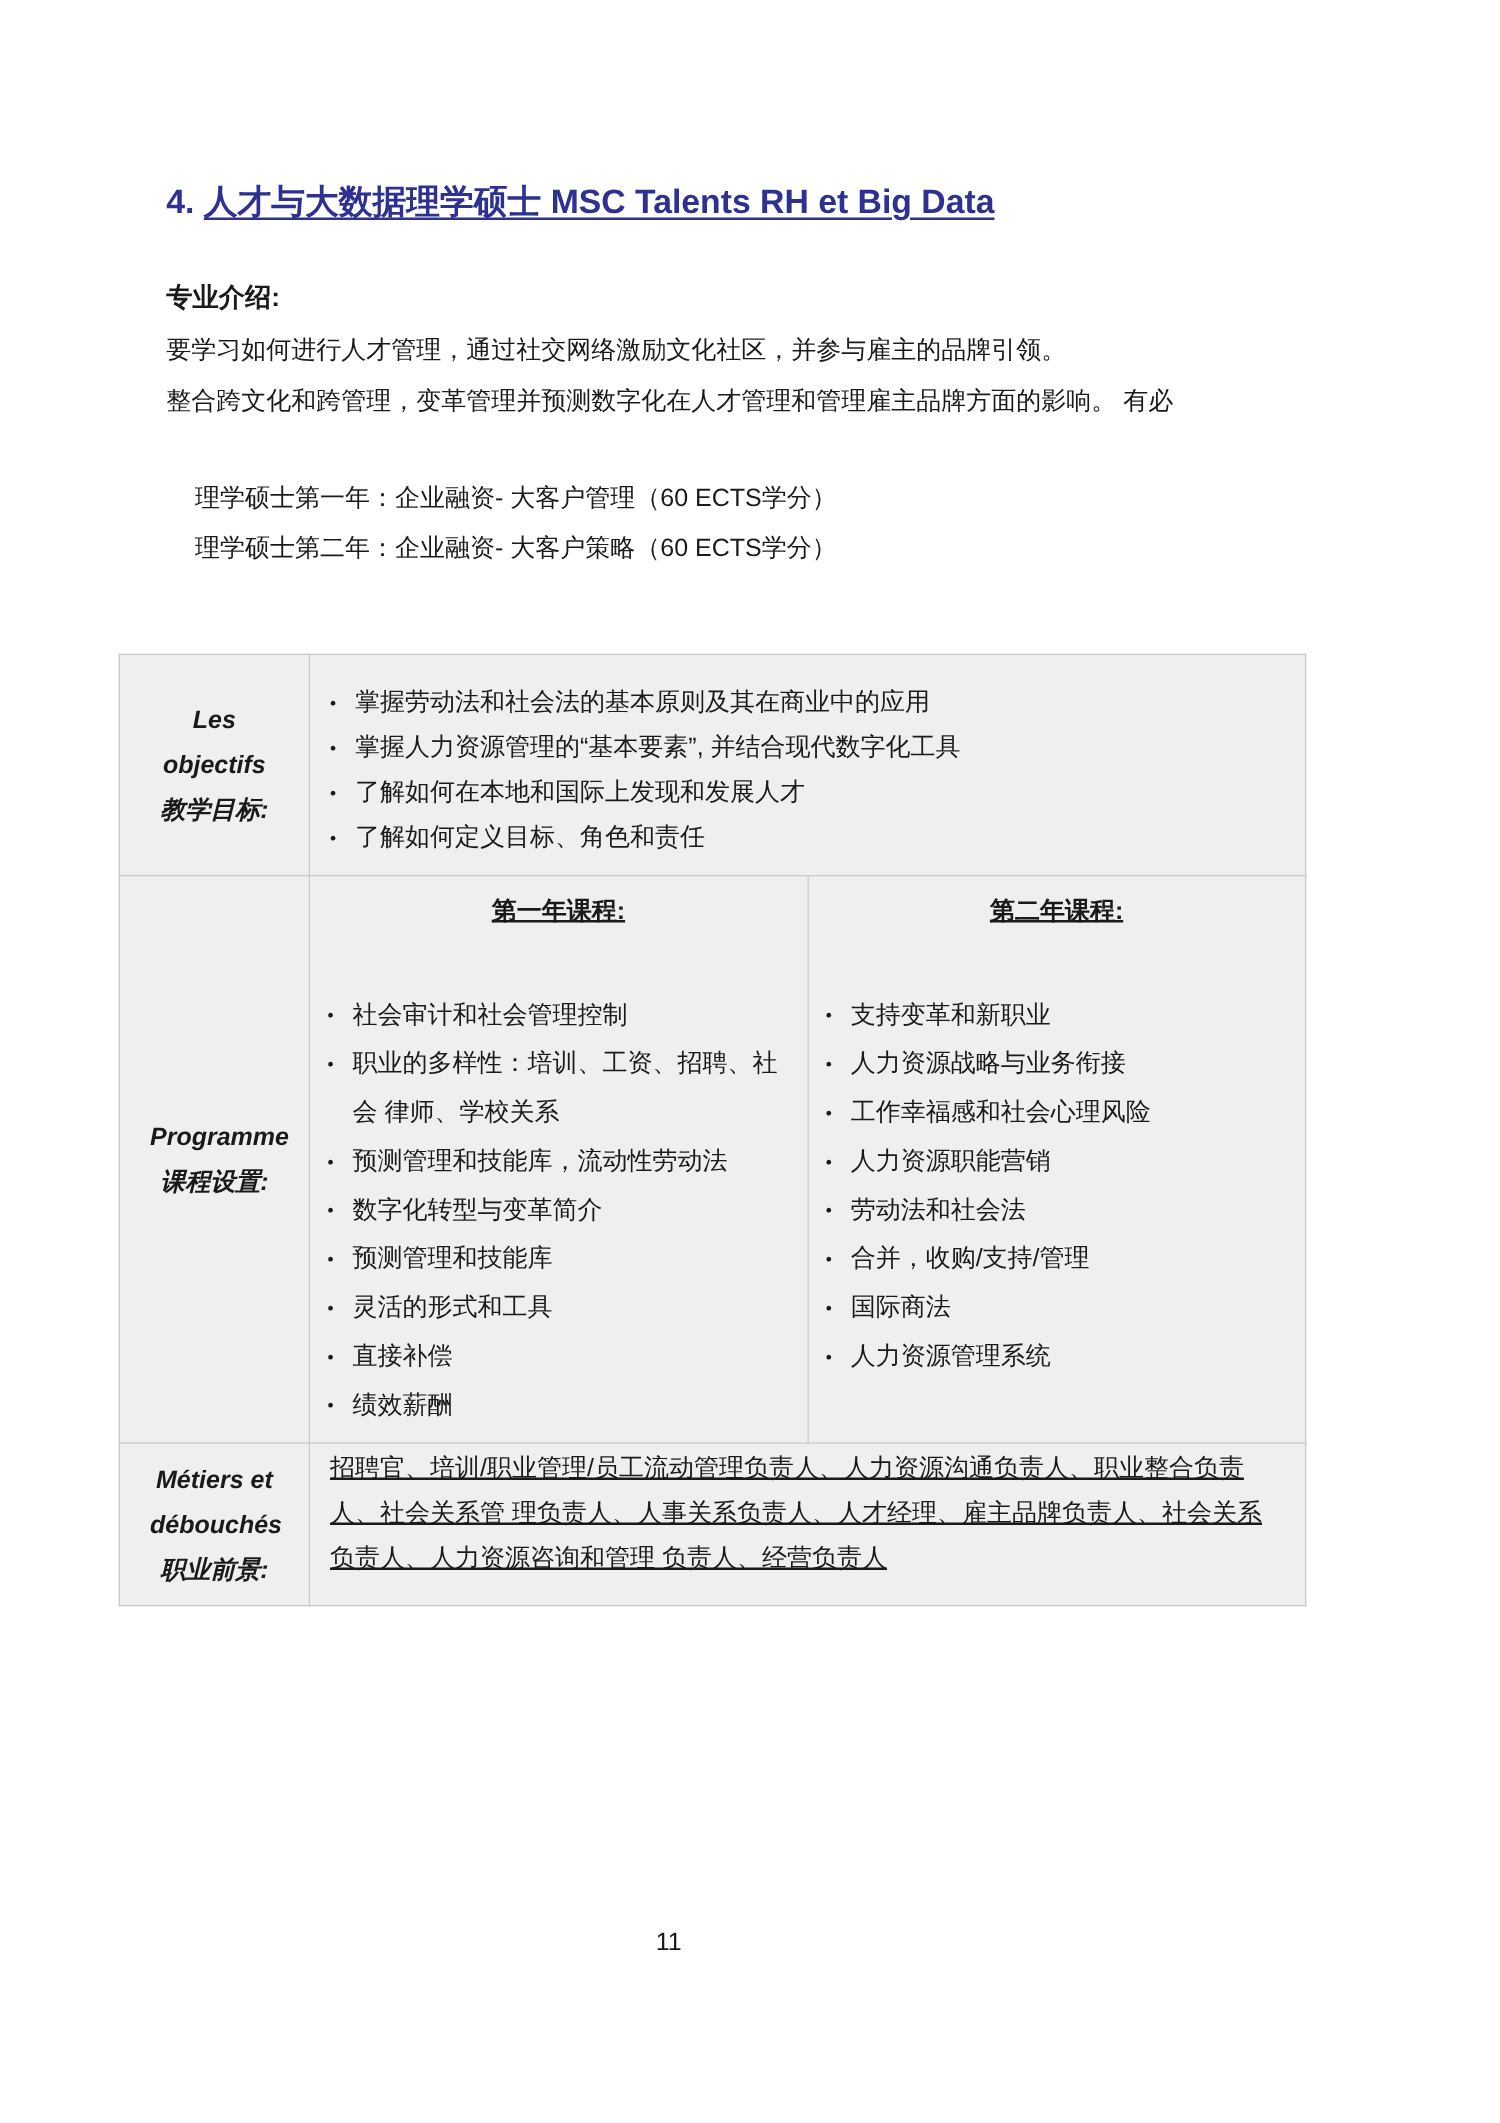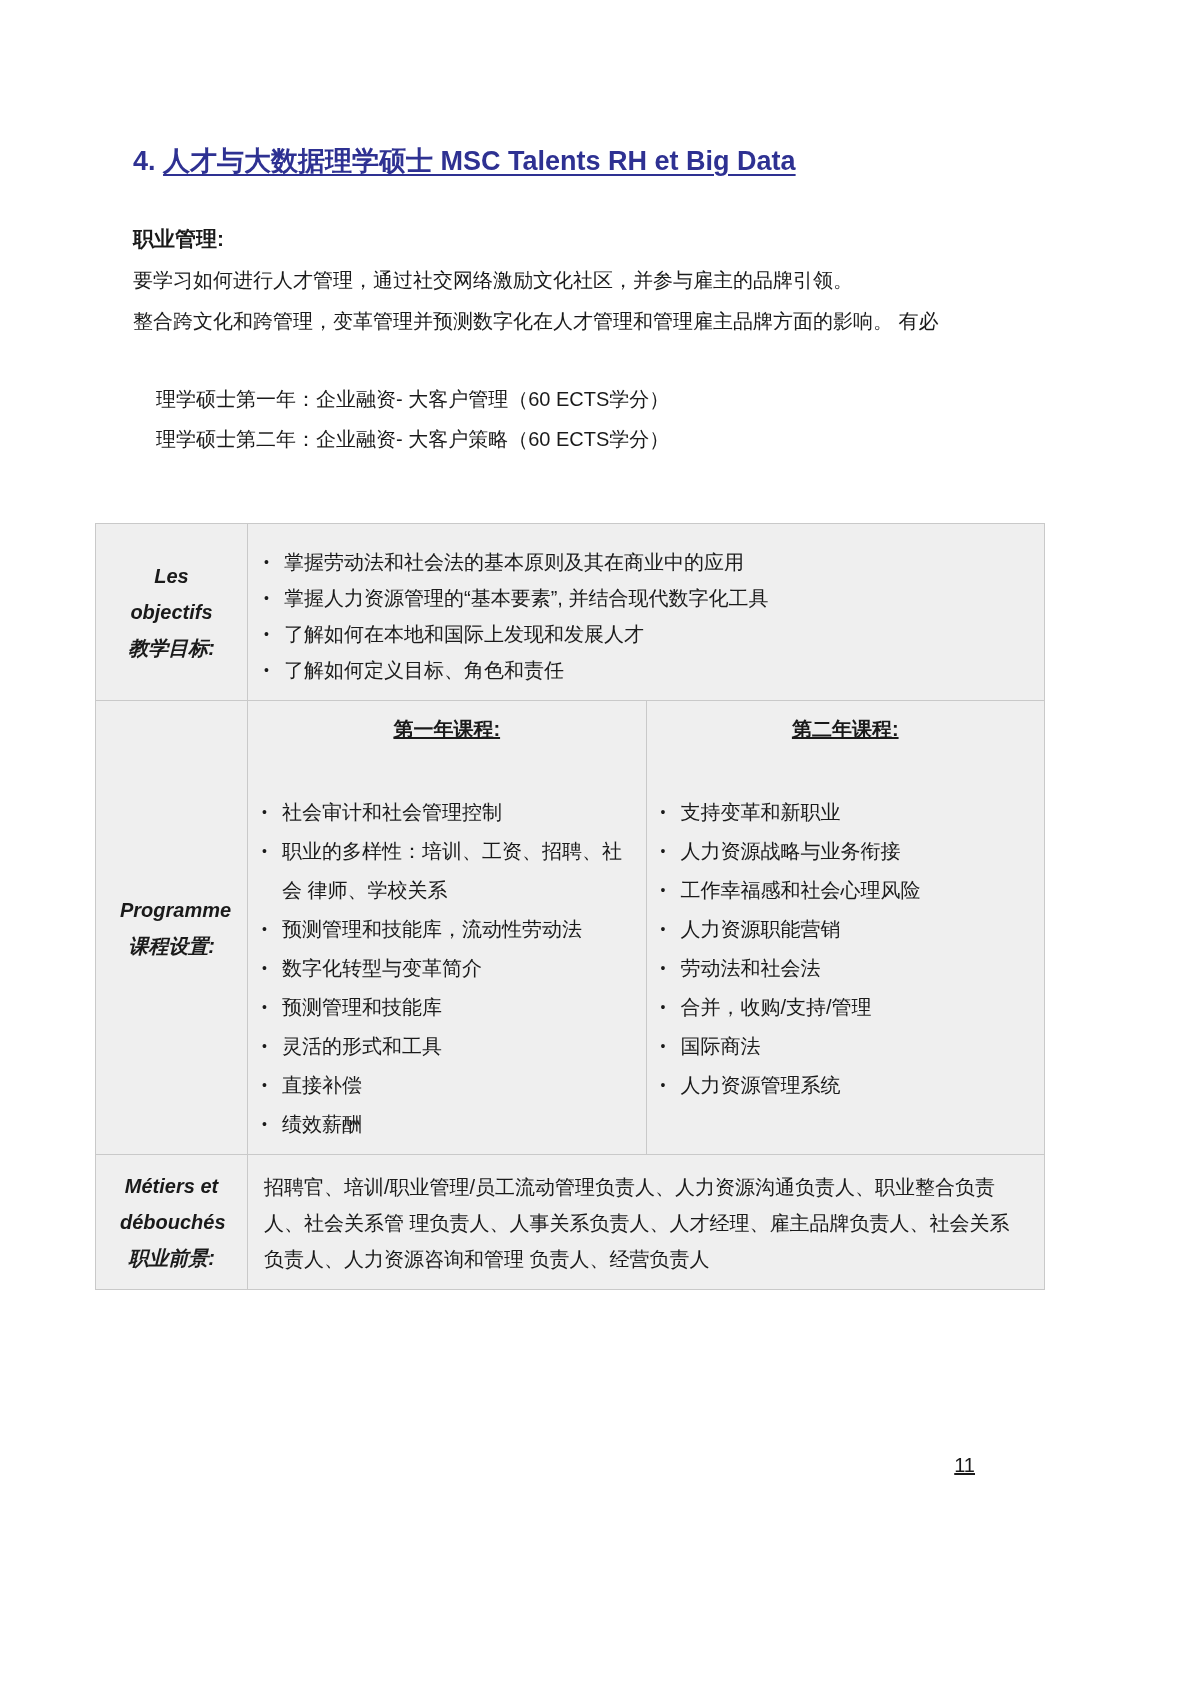--- a/index.html
+++ b/index.html
@@ -100,58 +100,58 @@
   .col-header {
     text-align: center;
     font-weight: bold;
     line-height: 36px;
     margin-bottom: 46px;
     text-decoration: underline;
   }
   .year-cell .bullet-item { line-height: 39px; }
   .careers-cell {
     vertical-align: top;
-    padding: 14px 16px 12px 16px;
+    padding: 2px 16px 12px 16px;
     height: 130px;
     line-height: 36px;
+    text-decoration: underline;
   }
 
   .bullet-item { display: flex; align-items: flex-start; }
   .bullet-item .dot {
     flex: 0 0 22px;
     font-size: 14px;
     line-height: inherit;
     padding-left: 2px;
   }
   .bullet-item .bullet-text { flex: 1 1 auto; }
 
   
   .page-number {
     position: absolute;
     left: 95px;
-    top: 1452px;
+    top: 1541px;
     width: 880px;
-    text-align: right;
+    text-align: center;
     font-size: 20px;
     line-height: 26px;
-    text-decoration: underline;
   }
 </style>
 </head>
 <body>
 
 <div class="page">
 
   <div class="heading">
     <span>4.</span>
     <span> </span>
     <span class="title-link">人才与大数据理学硕士 MSC Talents RH et Big Data</span>
   </div>
 
-  <div class="section-title">职业管理:</div>
+  <div class="section-title">专业介绍:</div>
 
   <div class="para">
     <div>要学习如何进行人才管理，通过社交网络激励文化社区，并参与雇主的品牌引领。</div>
     <div>整合跨文化和跨管理，变革管理并预测数字化在人才管理和管理雇主品牌方面的影响。 有必</div>
   </div>
 
   <div class="years">
     <div>理学硕士第一年：企业融资- 大客户管理（60 ECTS学分）</div>
     <div>理学硕士第二年：企业融资- 大客户策略（60 ECTS学分）</div>
   </div>

